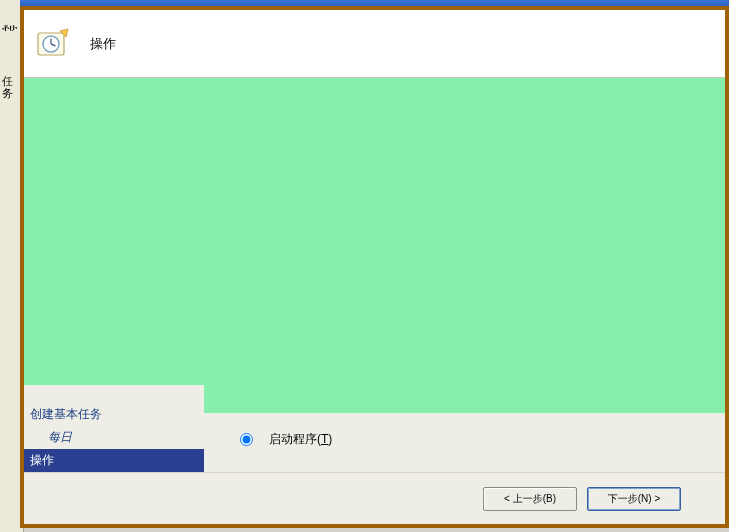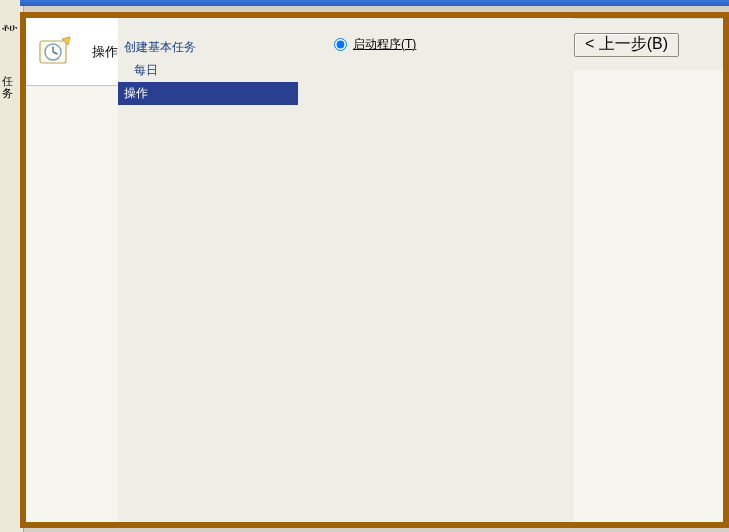--- a/index.html
+++ b/index.html
@@ -30,24 +30,23 @@
       position: absolute;
       left: 20px; right: 0; top: 0;
       height: 6px;
       background: linear-gradient(#3b77d8, #2a5fc0);
     }
     .window {
       position: absolute;
       left: 20px; right: 0; top: 6px;
       bottom: 4px;
       background: #f7f5ef;
-      border: 6px solid #a16207;
+      border: 4px solid #a16207;
       display: flex;
-      flex-direction: row;
-      margin-top: 6px;
+      flex-direction: column;
     }
     .header {
       height: 68px;
       background: #ffffff;
       border-bottom: 1px solid #c9c7ba;
       display: flex;
       align-items: center;
       padding-left: 12px;
       gap: 20px;
     }
@@ -57,34 +56,36 @@
       align-items: center;
       justify-content: center;
     }
     .header-title {
       font-size: 13px;
       color: #000;
     }
     .body {
       flex: 1;
       display: flex;
-      background: #b91c1c;
+      background: #86efac;
+      align-items: flex-end;
     }
     .sidebar {
       width: 180px;
       padding-top: 18px;
       background: #eeeee6;
     }
     .sidebar-item {
       padding: 3px 6px;
       color: #1a3e82;
       cursor: default;
     }
     .sidebar-item.indent {
-      padding-left: 16px;
+      padding-left: 24px;
+      font-style: italic;
     }
     .sidebar-item.selected {
       background: #2a3f8f;
       color: #ffffff;
     }
     .sidebar-item.plain {
       color: #000;
     }
     .content {
       flex: 1;
@@ -92,24 +93,23 @@
       background: #eeeee6;
       position: relative;
     }
     .question {
       color: #000;
       margin-bottom: 34px;
     }
     .radio-row {
       display: flex;
       align-items: center;
-      gap: 6px;
+      gap: 16px;
       margin-bottom: 14px;
       cursor: default;
-      text-decoration: underline;
     }
     .radio-row input[type=radio] {
       margin: 0;
       width: 13px; height: 13px;
     }
     .radio-label u { text-decoration: underline; }
     .footer {
       height: 52px;
       display: flex;
       justify-content: flex-end;
@@ -120,21 +120,21 @@
       border-top: 1px solid #d9d6c8;
     }
     .btn {
       min-width: 94px;
       height: 24px;
       padding: 0 10px;
       background: #eeeee6;
       border: 1px solid #8b8b7e;
       border-radius: 2px;
       font-family: inherit;
-      font-size: 16px;
+      font-size: 10px;
       cursor: default;
       display: inline-flex;
       align-items: center;
       justify-content: center;
       box-shadow: 1px 1px 0 #fff inset;
     }
     .btn.default {
       border: 1px solid #3a5ea3;
       box-shadow: 0 0 0 1px #7da2ce inset, 1px 1px 0 #fff inset;
     }
@@ -176,15 +176,16 @@
         <input type="radio" name="action" checked="" style="">
         <span class="radio-label"><span>启动程序(</span><u>T</u><span>)</span></span>
       </label>
 
 
     </div>
   </div>
 
   <div class="footer">
     <button class="btn">&lt; 上一步(B)</button>
+    <button class="btn default">下一步(N) &gt;</button>
     <span class="btn-gap"></span>
   </div>
 </div>
 
 </body></html>

